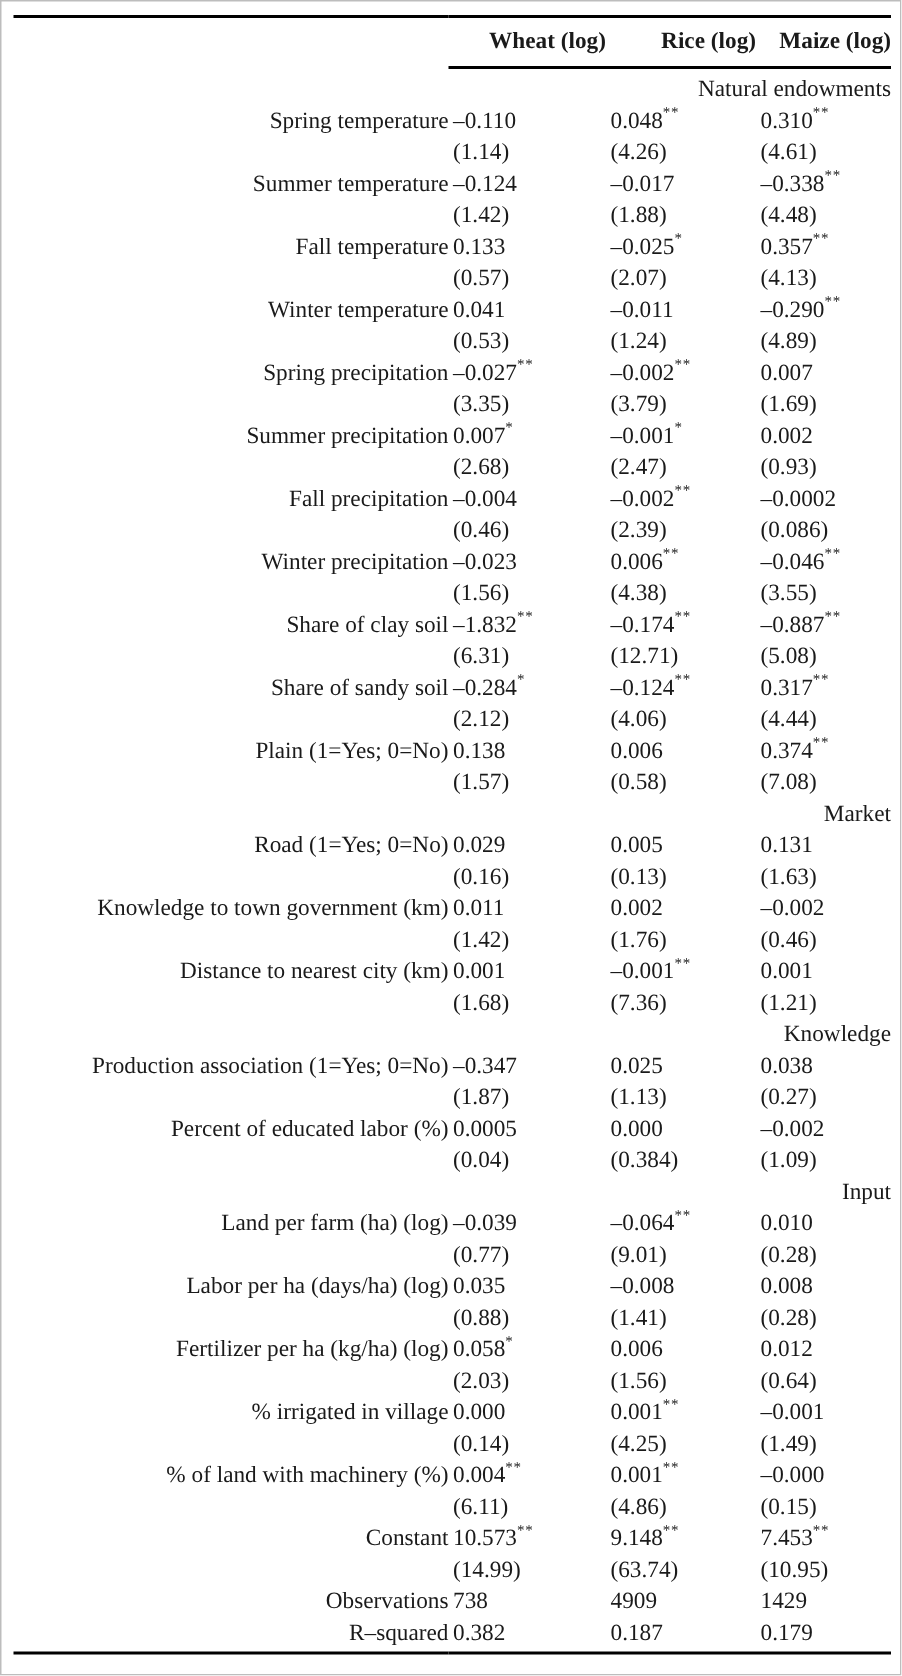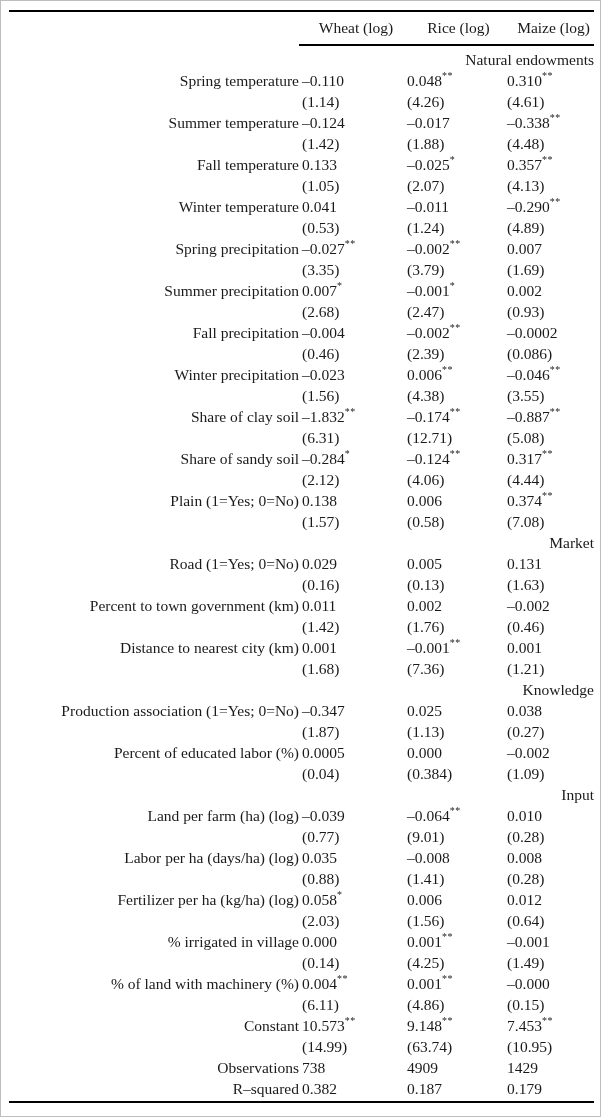--- a/index.html
+++ b/index.html
@@ -8,21 +8,21 @@
     border: 1px solid #bdbdbd; background: #ffffff; overflow: hidden;
     font-family: "Liberation Serif", serif; color: #1a1a1a;
   }
   table.regression {
     border-collapse: collapse; table-layout: fixed;
     width: 585px; margin: 9px 8px 0 8px;
     border-top: 2px solid #000000;
     border-bottom: 2px solid #000000;
   }
   thead th {
-    font-weight: 400; text-align: center; font-size: 15.5px;
+    font-weight: 700; text-align: right; font-size: 15.5px;
     padding: 7px 0 7px 9px; white-space: nowrap;
   }
   thead th.value-head { border-bottom: 2px solid #000000; }
   tbody td, tbody th {
     font-size: 15.5px; line-height: 21px; padding: 0;
     font-weight: 400; white-space: nowrap; text-align: left;
     vertical-align: bottom;
   }
   .label-cell { padding-left: 10px; text-align: right; }
   .value-cell { padding-left: 3px; }
@@ -81,21 +81,21 @@
           <td class="value-cell">(4.48)</td>
         </tr>
         <tr>
           <td class="label-cell">Fall temperature</td>
           <td class="value-cell"><span>0.133</span></td>
           <td class="value-cell"><span>–0.025</span><sup class="stars">*</sup></td>
           <td class="value-cell"><span>0.357</span><sup class="stars">**</sup></td>
         </tr>
         <tr>
           <td class="label-cell"></td>
-          <td class="value-cell">(1.05)</td>
+          <td class="value-cell">(0.57)</td>
           <td class="value-cell">(2.07)</td>
           <td class="value-cell">(4.13)</td>
         </tr>
         <tr>
           <td class="label-cell">Winter temperature</td>
           <td class="value-cell"><span>0.041</span></td>
           <td class="value-cell"><span>–0.011</span></td>
           <td class="value-cell"><span>–0.290</span><sup class="stars">**</sup></td>
         </tr>
         <tr>
@@ -197,21 +197,21 @@
           <td class="value-cell"><span>0.005</span></td>
           <td class="value-cell"><span>0.131</span></td>
         </tr>
         <tr>
           <td class="label-cell"></td>
           <td class="value-cell">(0.16)</td>
           <td class="value-cell">(0.13)</td>
           <td class="value-cell">(1.63)</td>
         </tr>
         <tr>
-          <td class="label-cell">Percent to town government (km)</td>
+          <td class="label-cell">Knowledge to town government (km)</td>
           <td class="value-cell"><span>0.011</span></td>
           <td class="value-cell"><span>0.002</span></td>
           <td class="value-cell"><span>–0.002</span></td>
         </tr>
         <tr>
           <td class="label-cell"></td>
           <td class="value-cell">(1.42)</td>
           <td class="value-cell">(1.76)</td>
           <td class="value-cell">(0.46)</td>
         </tr>

